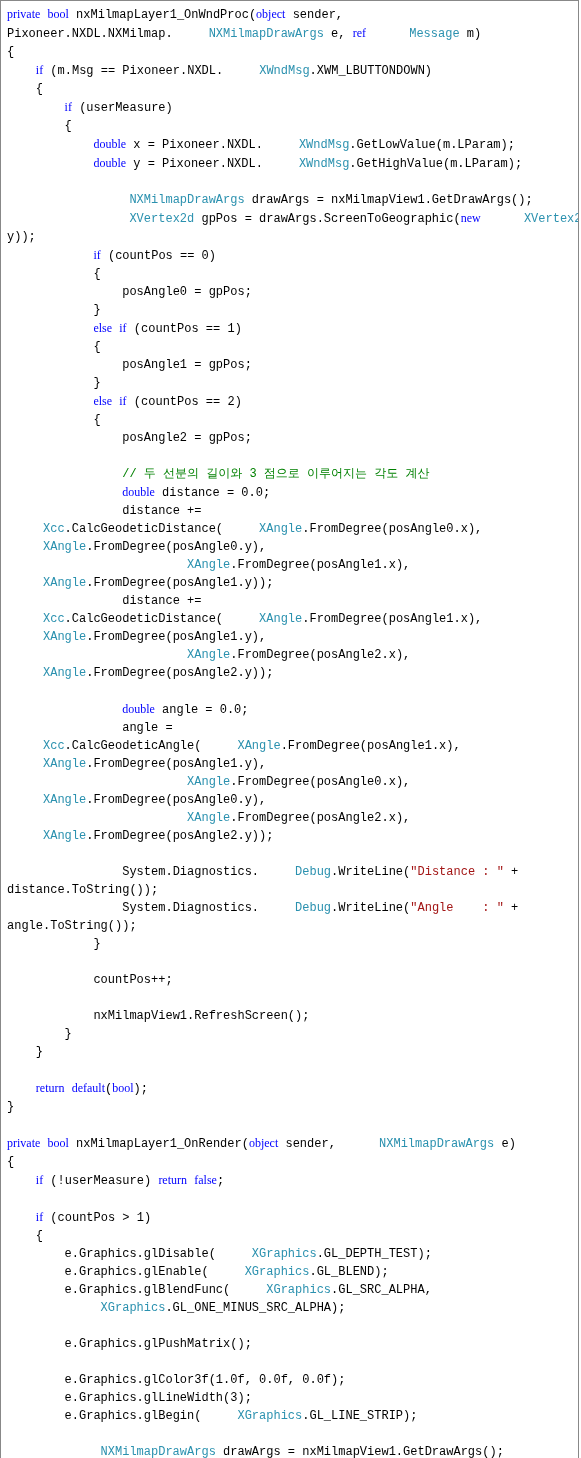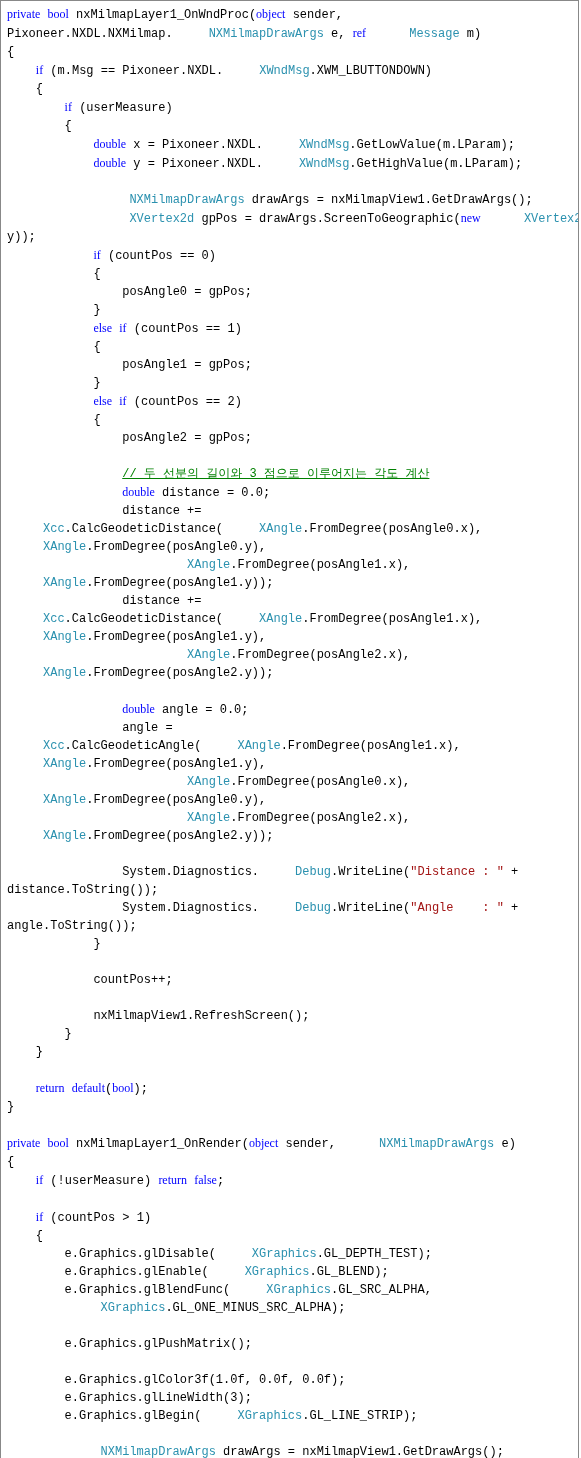--- a/index.html
+++ b/index.html
@@ -15,20 +15,20 @@
     width: 579px;
     box-sizing: border-box;
     padding: 4px 6px;
     background: #fff;
     white-space: pre;
     overflow: hidden;
   }
   .k  { color: #0000ff; font-family: Liberation Serif, serif; } 
   .t  { color: #2b91af; padding-left: 36px; } 
   .s  { color: #a31515; } 
-  .c  { color: #008000; text-decoration: underline; } 
+  .c  { color: #008000; } 
   .p  { color: #000; }    
   .line { display: block; }
 </style>
 </head>
 <body>
 
 <div class="code-container" id="code-root"><span class="line"><span class="k">private</span><span class="p"> </span><span class="k">bool</span><span class="p"> nxMilmapLayer1_OnWndProc(</span><span class="k">object</span><span class="p"> sender, </span></span><span class="line"><span class="p">Pixoneer.NXDL.NXMilmap.</span><span class="t">NXMilmapDrawArgs</span><span class="p"> e, </span><span class="k">ref</span><span class="p"> </span><span class="t">Message</span><span class="p"> m)</span></span><span class="line"><span class="p">{</span></span><span class="line"><span class="p">    </span><span class="k">if</span><span class="p"> (m.Msg == Pixoneer.NXDL.</span><span class="t">XWndMsg</span><span class="p">.XWM_LBUTTONDOWN)</span></span><span class="line"><span class="p">    {</span></span><span class="line"><span class="p">        </span><span class="k">if</span><span class="p"> (userMeasure)</span></span><span class="line"><span class="p">        {</span></span><span class="line"><span class="p">            </span><span class="k">double</span><span class="p"> x = Pixoneer.NXDL.</span><span class="t">XWndMsg</span><span class="p">.GetLowValue(m.LParam);</span></span><span class="line"><span class="p">            </span><span class="k">double</span><span class="p"> y = Pixoneer.NXDL.</span><span class="t">XWndMsg</span><span class="p">.GetHighValue(m.LParam);</span></span><span class="line"><span class="p"> </span></span><span class="line"><span class="p">            </span><span class="t">NXMilmapDrawArgs</span><span class="p"> drawArgs = nxMilmapView1.GetDrawArgs();</span></span><span class="line"><span class="p">            </span><span class="t">XVertex2d</span><span class="p"> gpPos = drawArgs.ScreenToGeographic(</span><span class="k">new</span><span class="p"> </span><span class="t">XVertex2d</span><span class="p">(x, </span></span><span class="line"><span class="p">y));</span></span><span class="line"><span class="p">            </span><span class="k">if</span><span class="p"> (countPos == 0)</span></span><span class="line"><span class="p">            {</span></span><span class="line"><span class="p">                posAngle0 = gpPos;</span></span><span class="line"><span class="p">            }</span></span><span class="line"><span class="p">            </span><span class="k">else</span><span class="p"> </span><span class="k">if</span><span class="p"> (countPos == 1)</span></span><span class="line"><span class="p">            {</span></span><span class="line"><span class="p">                posAngle1 = gpPos;</span></span><span class="line"><span class="p">            }</span></span><span class="line"><span class="p">            </span><span class="k">else</span><span class="p"> </span><span class="k">if</span><span class="p"> (countPos == 2)</span></span><span class="line"><span class="p">            {</span></span><span class="line"><span class="p">                posAngle2 = gpPos;</span></span><span class="line"><span class="p"> </span></span><span class="line"><span class="p">                </span><span class="c">// 두 선분의 길이와 3 점으로 이루어지는 각도 계산</span></span><span class="line"><span class="p">                </span><span class="k">double</span><span class="p"> distance = 0.0;</span></span><span class="line"><span class="p">                distance += </span></span><span class="line"><span class="t">Xcc</span><span class="p">.CalcGeodeticDistance(</span><span class="t">XAngle</span><span class="p">.FromDegree(posAngle0.x), </span></span><span class="line"><span class="t">XAngle</span><span class="p">.FromDegree(posAngle0.y),</span></span><span class="line"><span class="p">                    </span><span class="t">XAngle</span><span class="p">.FromDegree(posAngle1.x), </span></span><span class="line"><span class="t">XAngle</span><span class="p">.FromDegree(posAngle1.y));</span></span><span class="line"><span class="p">                distance += </span></span><span class="line"><span class="t">Xcc</span><span class="p">.CalcGeodeticDistance(</span><span class="t">XAngle</span><span class="p">.FromDegree(posAngle1.x), </span></span><span class="line"><span class="t">XAngle</span><span class="p">.FromDegree(posAngle1.y),</span></span><span class="line"><span class="p">                    </span><span class="t">XAngle</span><span class="p">.FromDegree(posAngle2.x), </span></span><span class="line"><span class="t">XAngle</span><span class="p">.FromDegree(posAngle2.y));</span></span><span class="line"><span class="p"> </span></span><span class="line"><span class="p">                </span><span class="k">double</span><span class="p"> angle = 0.0;</span></span><span class="line"><span class="p">                angle = </span></span><span class="line"><span class="t">Xcc</span><span class="p">.CalcGeodeticAngle(</span><span class="t">XAngle</span><span class="p">.FromDegree(posAngle1.x), </span></span><span class="line"><span class="t">XAngle</span><span class="p">.FromDegree(posAngle1.y),</span></span><span class="line"><span class="p">                    </span><span class="t">XAngle</span><span class="p">.FromDegree(posAngle0.x), </span></span><span class="line"><span class="t">XAngle</span><span class="p">.FromDegree(posAngle0.y),</span></span><span class="line"><span class="p">                    </span><span class="t">XAngle</span><span class="p">.FromDegree(posAngle2.x), </span></span><span class="line"><span class="t">XAngle</span><span class="p">.FromDegree(posAngle2.y));</span></span><span class="line"><span class="p"> </span></span><span class="line"><span class="p">                System.Diagnostics.</span><span class="t">Debug</span><span class="p">.WriteLine(</span><span class="s">"Distance : "</span><span class="p"> + </span></span><span class="line"><span class="p">distance.ToString());</span></span><span class="line"><span class="p">                System.Diagnostics.</span><span class="t">Debug</span><span class="p">.WriteLine(</span><span class="s">"Angle    : "</span><span class="p"> + </span></span><span class="line"><span class="p">angle.ToString());</span></span><span class="line"><span class="p">            }</span></span><span class="line"><span class="p"> </span></span><span class="line"><span class="p">            countPos++;</span></span><span class="line"><span class="p"> </span></span><span class="line"><span class="p">            nxMilmapView1.RefreshScreen();</span></span><span class="line"><span class="p">        }</span></span><span class="line"><span class="p">    }</span></span><span class="line"><span class="p"> </span></span><span class="line"><span class="p">    </span><span class="k">return</span><span class="p"> </span><span class="k">default</span><span class="p">(</span><span class="k">bool</span><span class="p">);</span></span><span class="line"><span class="p">}</span></span><span class="line"><span class="p"> </span></span><span class="line"><span class="k">private</span><span class="p"> </span><span class="k">bool</span><span class="p"> nxMilmapLayer1_OnRender(</span><span class="k">object</span><span class="p"> sender, </span><span class="t">NXMilmapDrawArgs</span><span class="p"> e)</span></span><span class="line"><span class="p">{</span></span><span class="line"><span class="p">    </span><span class="k">if</span><span class="p"> (!userMeasure) </span><span class="k">return</span><span class="p"> </span><span class="k">false</span><span class="p">;</span></span><span class="line"><span class="p"> </span></span><span class="line"><span class="p">    </span><span class="k">if</span><span class="p"> (countPos &gt; 1)</span></span><span class="line"><span class="p">    {</span></span><span class="line"><span class="p">        e.Graphics.glDisable(</span><span class="t">XGraphics</span><span class="p">.GL_DEPTH_TEST);</span></span><span class="line"><span class="p">        e.Graphics.glEnable(</span><span class="t">XGraphics</span><span class="p">.GL_BLEND);</span></span><span class="line"><span class="p">        e.Graphics.glBlendFunc(</span><span class="t">XGraphics</span><span class="p">.GL_SRC_ALPHA, </span></span><span class="line"><span class="p">        </span><span class="t">XGraphics</span><span class="p">.GL_ONE_MINUS_SRC_ALPHA);</span></span><span class="line"><span class="p"> </span></span><span class="line"><span class="p">        e.Graphics.glPushMatrix();</span></span><span class="line"><span class="p"> </span></span><span class="line"><span class="p">        e.Graphics.glColor3f(1.0f, 0.0f, 0.0f);</span></span><span class="line"><span class="p">        e.Graphics.glLineWidth(3);</span></span><span class="line"><span class="p">        e.Graphics.glBegin(</span><span class="t">XGraphics</span><span class="p">.GL_LINE_STRIP);</span></span><span class="line"><span class="p"> </span></span><span class="line"><span class="p">        </span><span class="t">NXMilmapDrawArgs</span><span class="p"> drawArgs = nxMilmapView1.GetDrawArgs();</span></span><span class="line"><span class="p">        </span><span class="t">XVertex3d</span><span class="p"> posWorld = drawArgs.GeographicToWorld(posAngle0);</span></span></div>
 
 </body></html>

